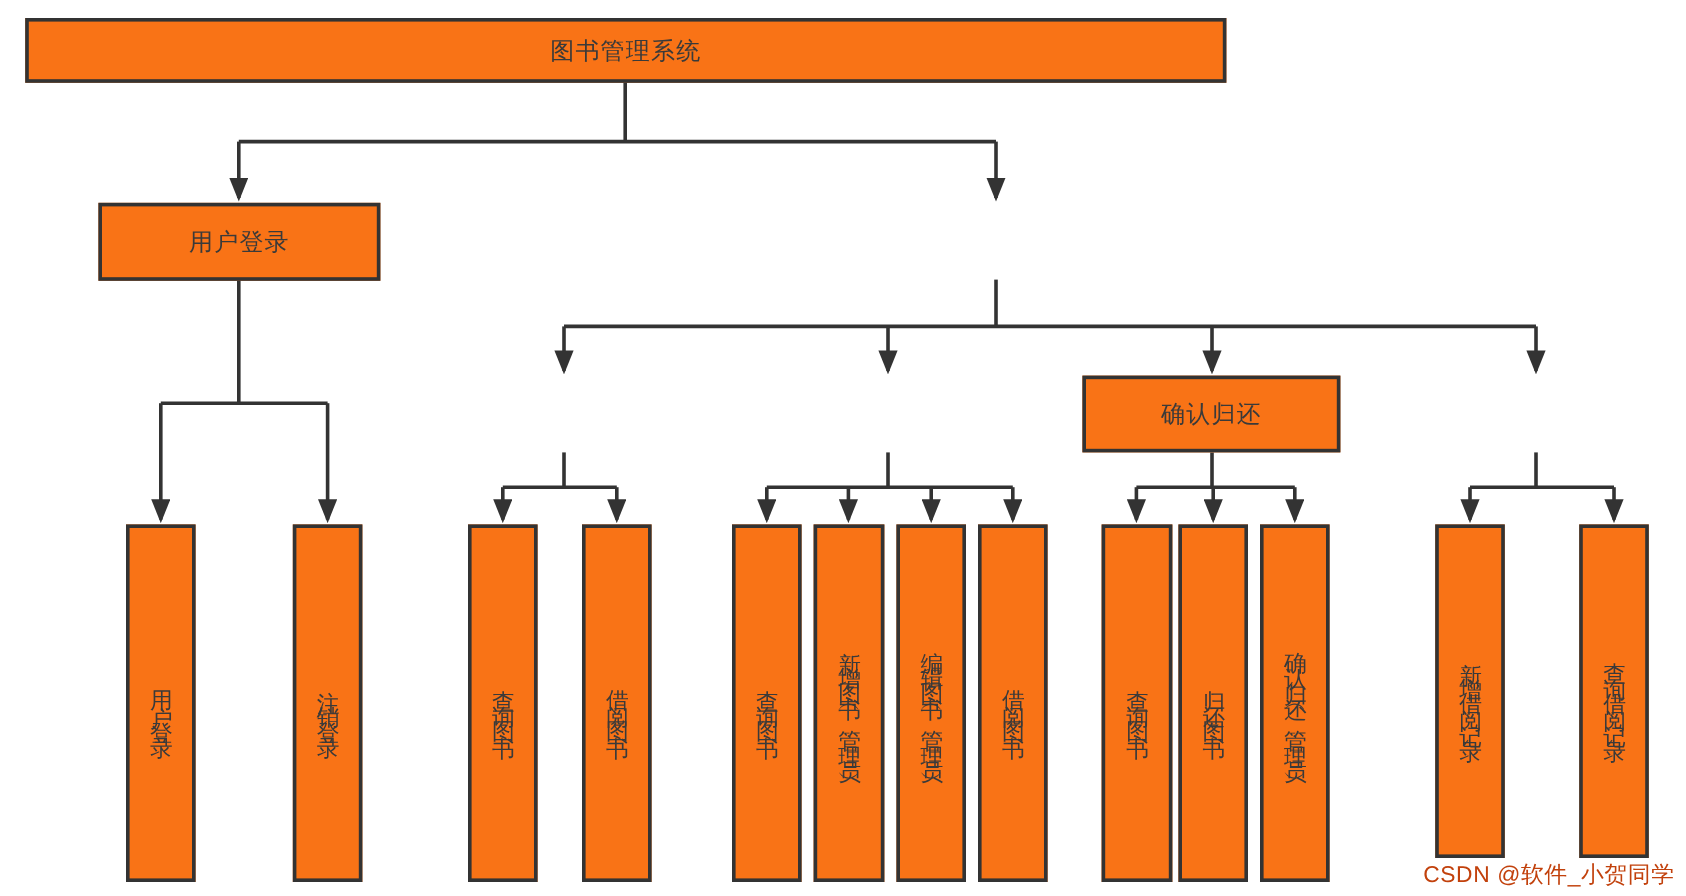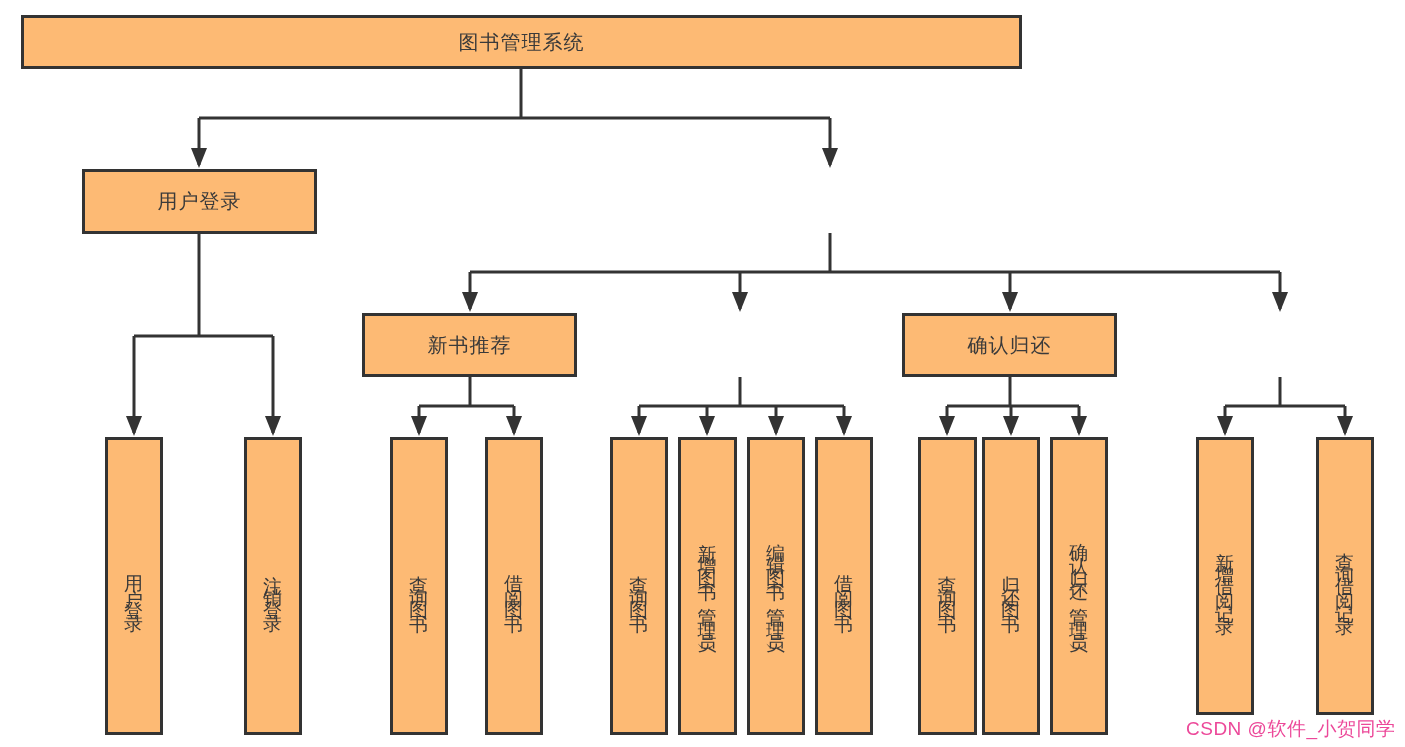--- a/index.html
+++ b/index.html
@@ -12,21 +12,21 @@
     overflow:hidden;
   }
   .connectors{
     position:absolute;
     left:0;top:0;
     width:1405px;height:747px;
   }
   .box{
     position:absolute;
     box-sizing:border-box;
-    background:#fdba74;
+    background:#f97316;
     border:3px solid #333333;
     display:flex;
     align-items:center;
     justify-content:center;
     color:#3a3a3a;
   }
   .hbox .label{
     font-size:20px;
     letter-spacing:1px;
     white-space:nowrap;
@@ -37,21 +37,21 @@
     font-size:19px;
     line-height:1;
     letter-spacing:13px;
     white-space:nowrap;
   }
   .watermark{
     position:absolute;
     left:1186px;
     top:716px;
     font-size:19px;
-    color:#ec4899;
+    color:#c2410c;
     letter-spacing:0.5px;
     white-space:nowrap;
   }
 </style>
 </head>
 <body>
 
 <div class="canvas">
 
   <svg class="connectors" width="1405" height="747" viewBox="0 0 1405 747" xmlns="http://www.w3.org/2000/svg">
@@ -105,23 +105,20 @@
   </svg>
 
   <div class="box hbox" style="left:21px;top:15px;width:1001px;height:54px">
     <span class="label">图书管理系统</span>
   </div>
 
   <div class="box hbox" style="left:82px;top:169px;width:235px;height:65px">
     <span class="label">用户登录</span>
   </div>
 
-  <div class="box hbox" style="left:362px;top:313px;width:215px;height:64px">
-    <span class="label">新书推荐</span>
-  </div>
   <div class="box hbox" style="left:902px;top:313px;width:215px;height:64px">
     <span class="label">确认归还</span>
   </div>
 
   <div class="box vbox" style="left:105px;top:437px;width:58px;height:298px">
     <span class="vlabel">用户登录</span>
   </div>
   <div class="box vbox" style="left:244px;top:437px;width:58px;height:298px">
     <span class="vlabel">注销登录</span>
   </div>

